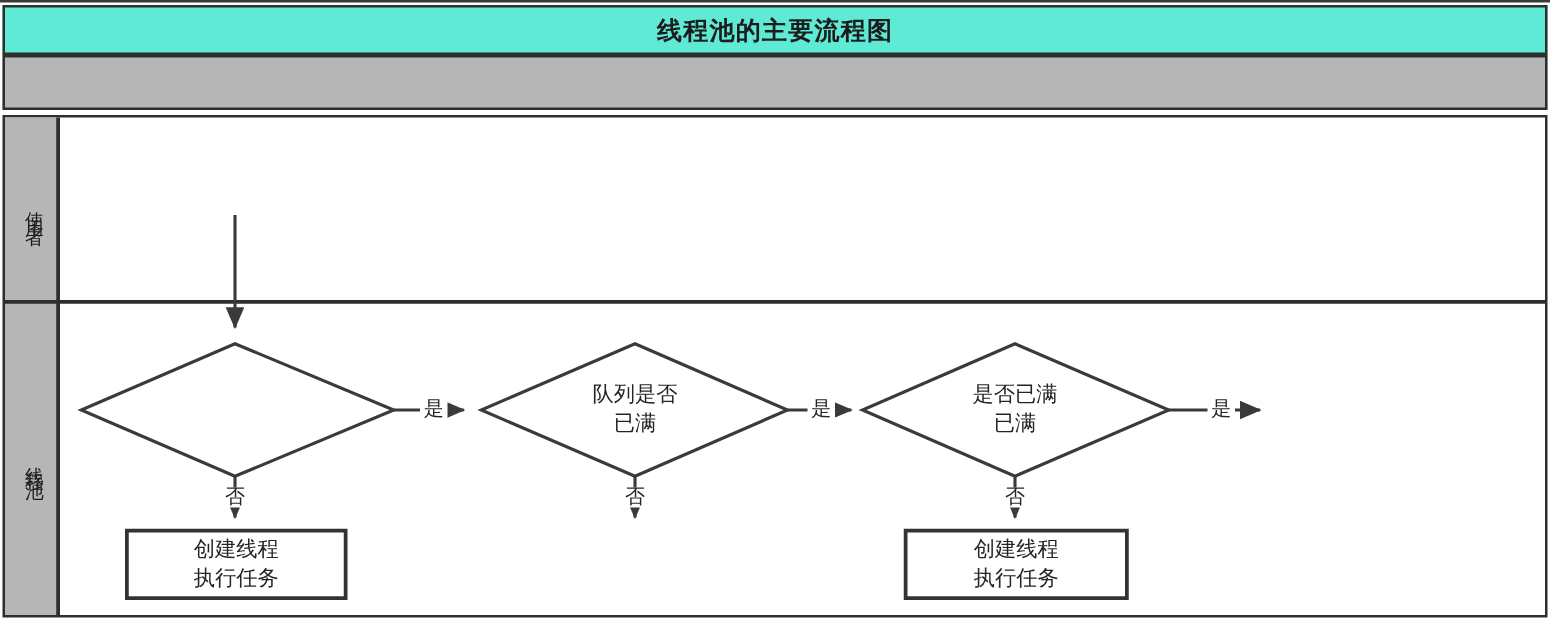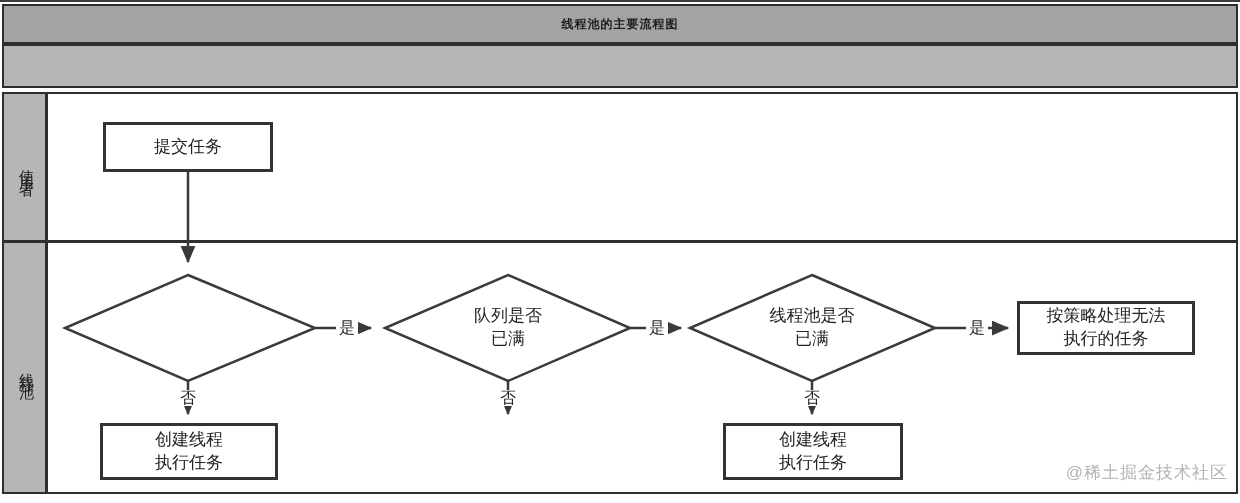--- a/index.html
+++ b/index.html
@@ -15,24 +15,24 @@
     color: #222;
   }
 
   .top-line {
     position: absolute; left: 0; top: 0; width: 1240px; height: 2px;
     background: #3a3a3a;
   }
 
   .title-bar {
     position: absolute; left: 2px; top: 4px; width: 1236px; height: 40px;
-    background: #a3a3a3;
+    background: #5eead4;
     border: 2px solid #2e2e2e;
     display: flex; align-items: center; justify-content: center;
-    font-size: 12px; font-weight: 600; color: #1c1c1c;
+    font-size: 20px; font-weight: 600; color: #1c1c1c;
     letter-spacing: 1px;
   }
 
   .sub-bar {
     position: absolute; left: 2px; top: 44px; width: 1236px; height: 44px;
     background: #b6b6b6;
     border: 2px solid #2e2e2e;
   }
 
   .lane-area {
@@ -140,40 +140,36 @@
 
     <polygon class="diamond" points="812,275 935,328 812,381 690,328"></polygon>
 
     <line class="wire" x1="935" y1="328" x2="1008" y2="328" marker-end="url(#arrow)"></line>
 
     <line class="wire" x1="188" y1="381" x2="188" y2="414" marker-end="url(#arrow)"></line>
     <line class="wire" x1="508" y1="381" x2="508" y2="414" marker-end="url(#arrow)"></line>
     <line class="wire" x1="812" y1="381" x2="812" y2="414" marker-end="url(#arrow)"></line>
   </svg>
 
-  <div class="node-box" style="left:103px; top:122px; width:170px; height:50px;">提交任务</div>
 
-  <div class="node-box" style="left:1017px; top:301px; width:178px; height:54px;">按策略处理无法
-执行的任务</div>
 
   <div class="node-box" style="left:100px; top:423px; width:178px; height:57px;">创建线程
 执行任务</div>
 
 
   <div class="node-box" style="left:723px; top:423px; width:180px; height:57px;">创建线程
 执行任务</div>
 
   <div class="diamond-text" style="left:428px; top:290px; width:160px; height:76px;">队列是否
 已满</div>
-  <div class="diamond-text" style="left:732px; top:290px; width:160px; height:76px;">线程池是否
+  <div class="diamond-text" style="left:732px; top:290px; width:160px; height:76px;">是否已满
 已满</div>
 
   <div class="edge-label" style="left:347px; top:328px;">是</div>
   <div class="edge-label" style="left:657px; top:328px;">是</div>
   <div class="edge-label" style="left:977px; top:328px;">是</div>
 
   <div class="edge-label" style="left:188px; top:398px;">否</div>
   <div class="edge-label" style="left:508px; top:398px;">否</div>
   <div class="edge-label" style="left:812px; top:398px;">否</div>
 
-  <div class="watermark">@稀土掘金技术社区</div>
 
 </div>
 
 </body></html>

